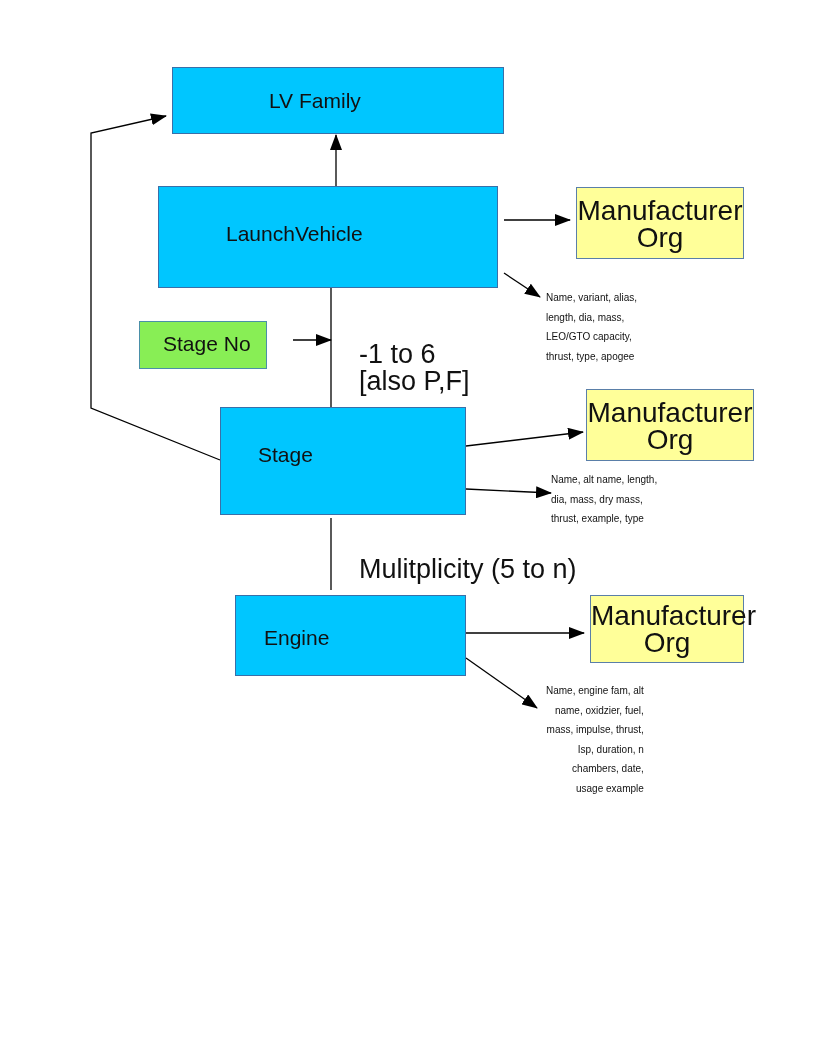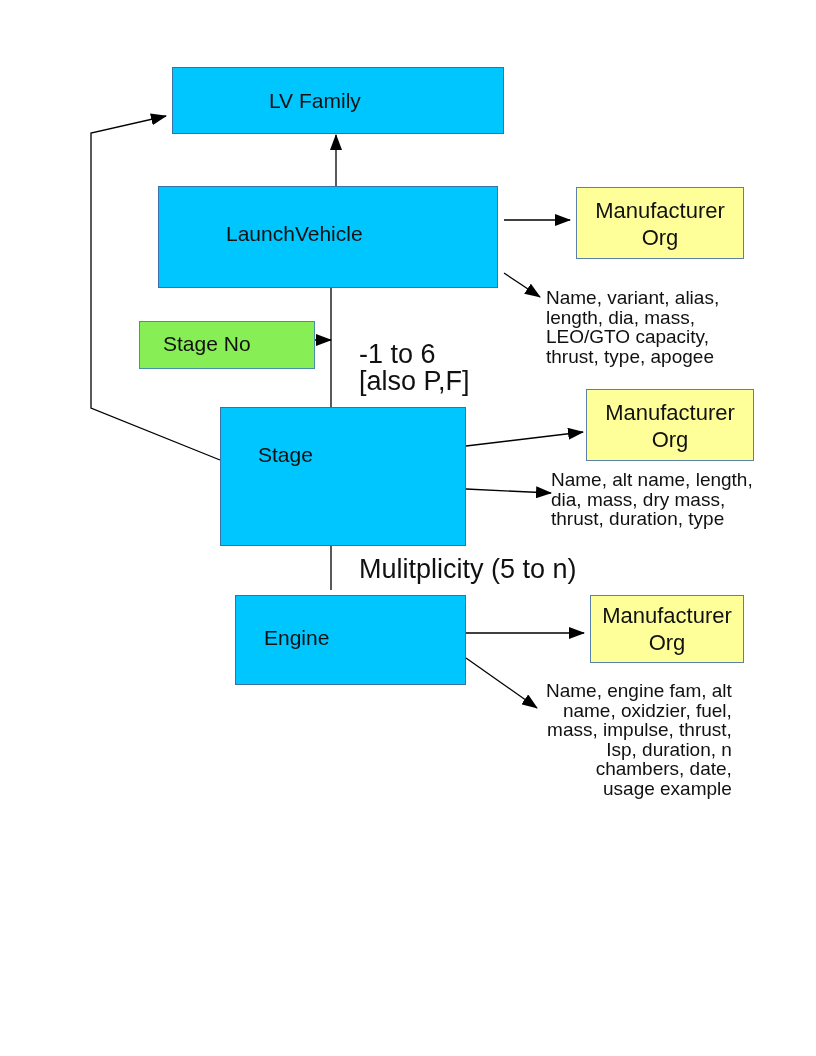--- a/index.html
+++ b/index.html
@@ -4,22 +4,22 @@
   <style>
     html, body { margin: 0; padding: 0; background: #ffffff; }
     body { width: 816px; height: 1056px; position: relative; overflow: hidden;
            font-family: "Liberation Sans", sans-serif; color: #111; }
     svg.wires { position: absolute; left: 0; top: 0; width: 816px; height: 1056px; }
     .box { position: absolute; box-sizing: border-box; border: 1px solid #3a6fa8; }
     .blue { background: #00c6ff; }
     .yellow { background: #ffff99; border-color: #5a7fa8; }
     .green { background: #88ee55; border-color: #4a8fa8; }
     .lbl { position: absolute; font-size: 21px; white-space: nowrap; }
-    .org-lbl { position: absolute; left: 0; right: 0; text-align: center; font-size: 22px; line-height: 27px; }
-    .note { position: absolute; font-size: 19px; line-height: 19.5px; white-space: pre-line; }
+    .org-lbl { position: absolute; left: 0; right: 0; text-align: center; font-size: 28px; line-height: 27px; }
+    .note { position: absolute; font-size: 10px; line-height: 19.5px; white-space: pre-line; }
     .anno { position: absolute; font-size: 27px; line-height: 27px; white-space: pre-line; }
   </style>
 </head>
 <body>
 
 <svg class="wires" viewBox="0 0 816 1056">
   <defs>
     <marker id="ah" markerWidth="10" markerHeight="8" refX="9" refY="4" orient="auto" markerUnits="userSpaceOnUse">
       <path d="M0,0 L10,4 L0,8 Z" fill="#000"></path>
     </marker>
@@ -52,29 +52,29 @@
 </svg>
 
 <div class="box blue" style="left:172px; top:67px; width:332px; height:67px;">
   <span class="lbl" style="left:96px; top:21px;">LV Family</span>
 </div>
 
 <div class="box blue" style="left:158px; top:186px; width:340px; height:102px;">
   <span class="lbl" style="left:67px; top:35px;">LaunchVehicle</span>
 </div>
 
-<div class="box green" style="left:139px; top:321px; width:176px; height:48px;">
+<div class="box green" style="left:139px; top:321px; width:128px; height:48px;">
   <span class="lbl" style="left:23px; top:10px;">Stage No</span>
 </div>
 
-<div class="box blue" style="left:220px; top:407px; width:246px; height:139px;">
+<div class="box blue" style="left:220px; top:407px; width:246px; height:108px;">
   <span class="lbl" style="left:37px; top:35px;">Stage</span>
 </div>
 
-<div class="box blue" style="left:235px; top:595px; width:231px; height:90px;">
+<div class="box blue" style="left:235px; top:595px; width:231px; height:81px;">
   <span class="lbl" style="left:28px; top:30px;">Engine</span>
 </div>
 
 <div class="box yellow" style="left:576px; top:187px; width:168px; height:72px;">
   <span class="org-lbl" style="top:9px; white-space:pre-line;">Manufacturer
 Org</span>
 </div>
 <div class="box yellow" style="left:586px; top:389px; width:168px; height:72px;">
   <span class="org-lbl" style="top:9px; white-space:pre-line;">Manufacturer
 Org</span>
@@ -83,21 +83,21 @@
   <span class="org-lbl" style="top:6px; white-space:pre-line;">Manufacturer
 Org</span>
 </div>
 
 <div class="note" style="left:546px; top:288px;">Name, variant, alias,
 length, dia, mass,
 LEO/GTO capacity,
 thrust, type, apogee</div>
 <div class="note" style="left:551px; top:470px;">Name, alt name, length,
 dia, mass, dry mass,
-thrust, duration, type</div>
+thrust, example, type</div>
 <div class="note" style="left:546px; top:681px;text-align:right;">Name, engine fam, alt
 name, oxidzier, fuel,
 mass, impulse, thrust,
 Isp, duration, n
 chambers, date,
 usage example</div>
 
 <div class="anno" style="left:359px; top:341px;">-1 to 6
 [also P,F]</div>
 <div class="anno" style="left:359px; top:556px;">Mulitplicity (5 to n)</div>

